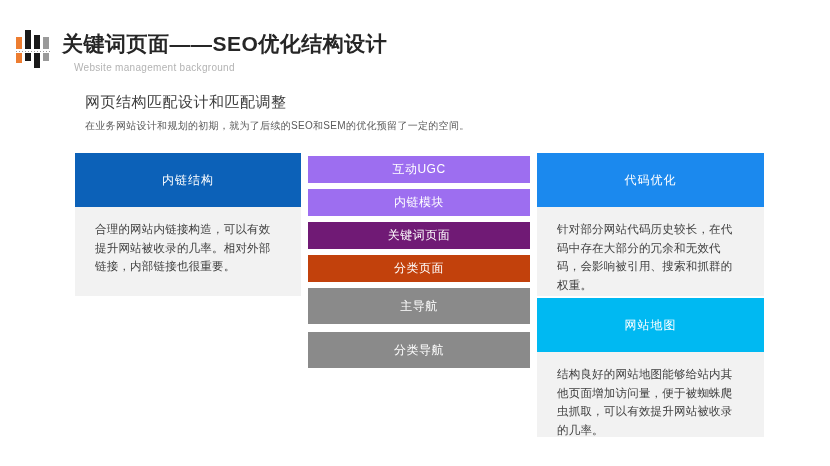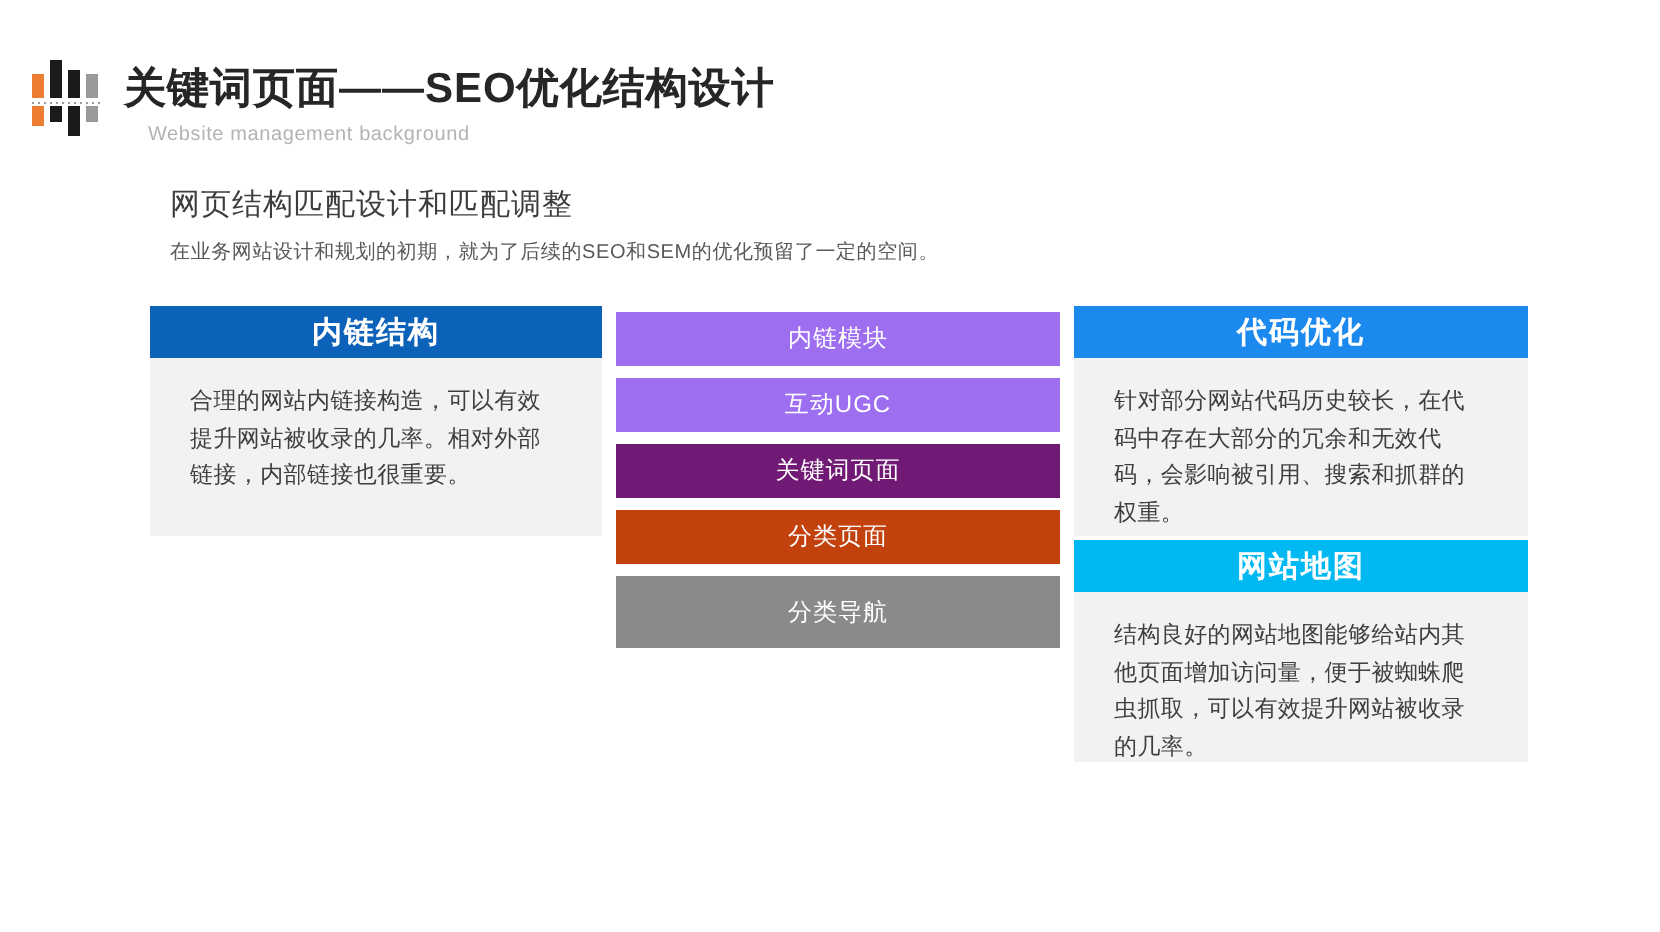--- a/index.html
+++ b/index.html
@@ -47,22 +47,22 @@
     font-size:10px; color:#595959; letter-spacing:.3px;
   }
 
   
   .columns {
     position:absolute; left:75px; top:153px; width:690px;
     display:grid; grid-template-columns:226px 222px 227px; column-gap:7px;
   }
   .block-top { margin-bottom:2px; }
   .block-header {
-    height:26px; display:flex; align-items:center; justify-content:center;
-    color:#ffffff; font-size:15px; font-weight:bold; letter-spacing:1px;
+    height:54px; display:flex; align-items:center; justify-content:center;
+    color:#ffffff; font-size:12px; font-weight:normal; letter-spacing:1px;
   }
   .block-body {
     background:#f2f2f2; color:#3f3f3f;
     font-size:11.5px; line-height:1.62; letter-spacing:.2px;
     padding:13px 20px 0 20px; overflow:hidden;
   }
   .body-tall  { height:89px; }
   .body-short { height:85px; }
 
   .col-mid { padding-top:3px; }
@@ -95,24 +95,25 @@
   <div class="columns">
 
     <div class="col col-left">
       <div class="block block-top">
         <div class="block-header" style="background: rgb(12, 97, 184);">内链结构</div>
         <div class="block-body body-tall">合理的网站内链接构造，可以有效提升网站被收录的几率。相对外部链接，内部链接也很重要。</div>
       </div>
     </div>
 
     <div class="col col-mid">
+      <div class="pill" style="background: rgb(157, 110, 240);">互动UGC</div>
       <div class="pill" style="background: rgb(157, 110, 240);">内链模块</div>
-      <div class="pill" style="background: rgb(157, 110, 240);">互动UGC</div>
       <div class="pill" style="background: #701a75;">关键词页面</div>
       <div class="pill" style="background: #c2410c;">分类页面</div>
+      <div class="slab" style="background: rgb(138, 138, 138);">主导航</div>
       <div class="slab" style="background: rgb(138, 138, 138); text-align: right;">分类导航</div>
     </div>
 
     <div class="col col-right">
       <div class="block block-top">
         <div class="block-header" style="background: rgb(27, 137, 238);">代码优化</div>
         <div class="block-body body-tall">针对部分网站代码历史较长，在代码中存在大部分的冗余和无效代码，会影响被引用、搜索和抓群的权重。</div>
       </div>
       <div class="block">
         <div class="block-header" style="background: rgb(0, 185, 242);">网站地图</div>

